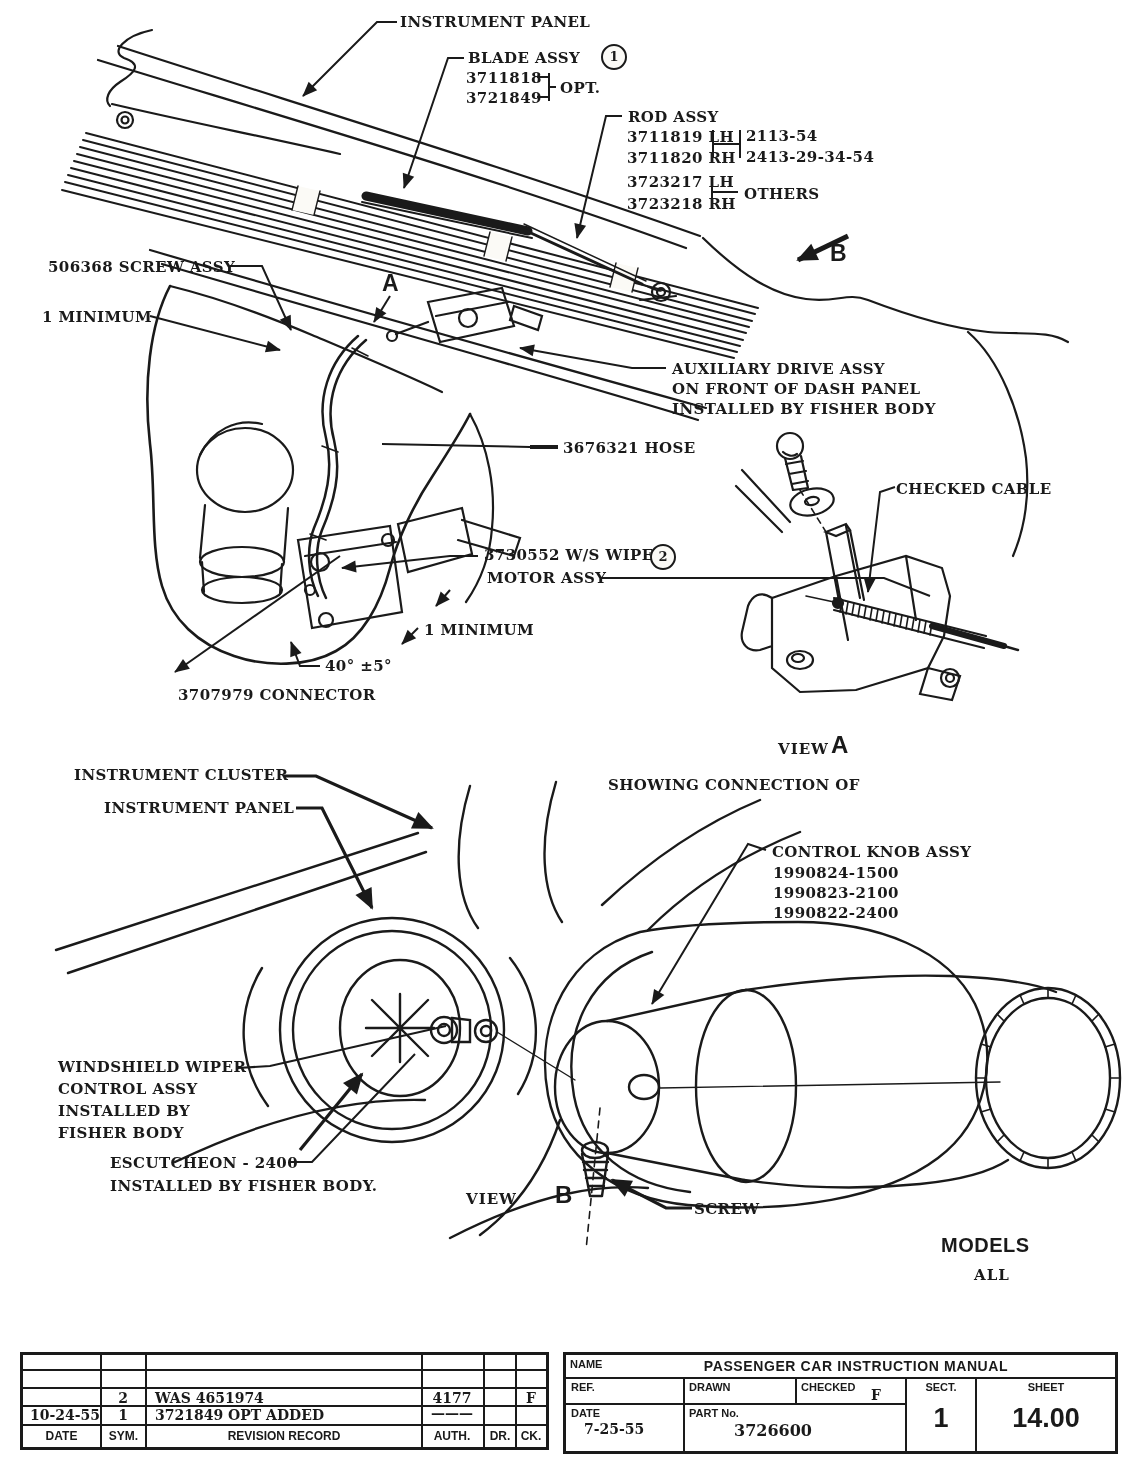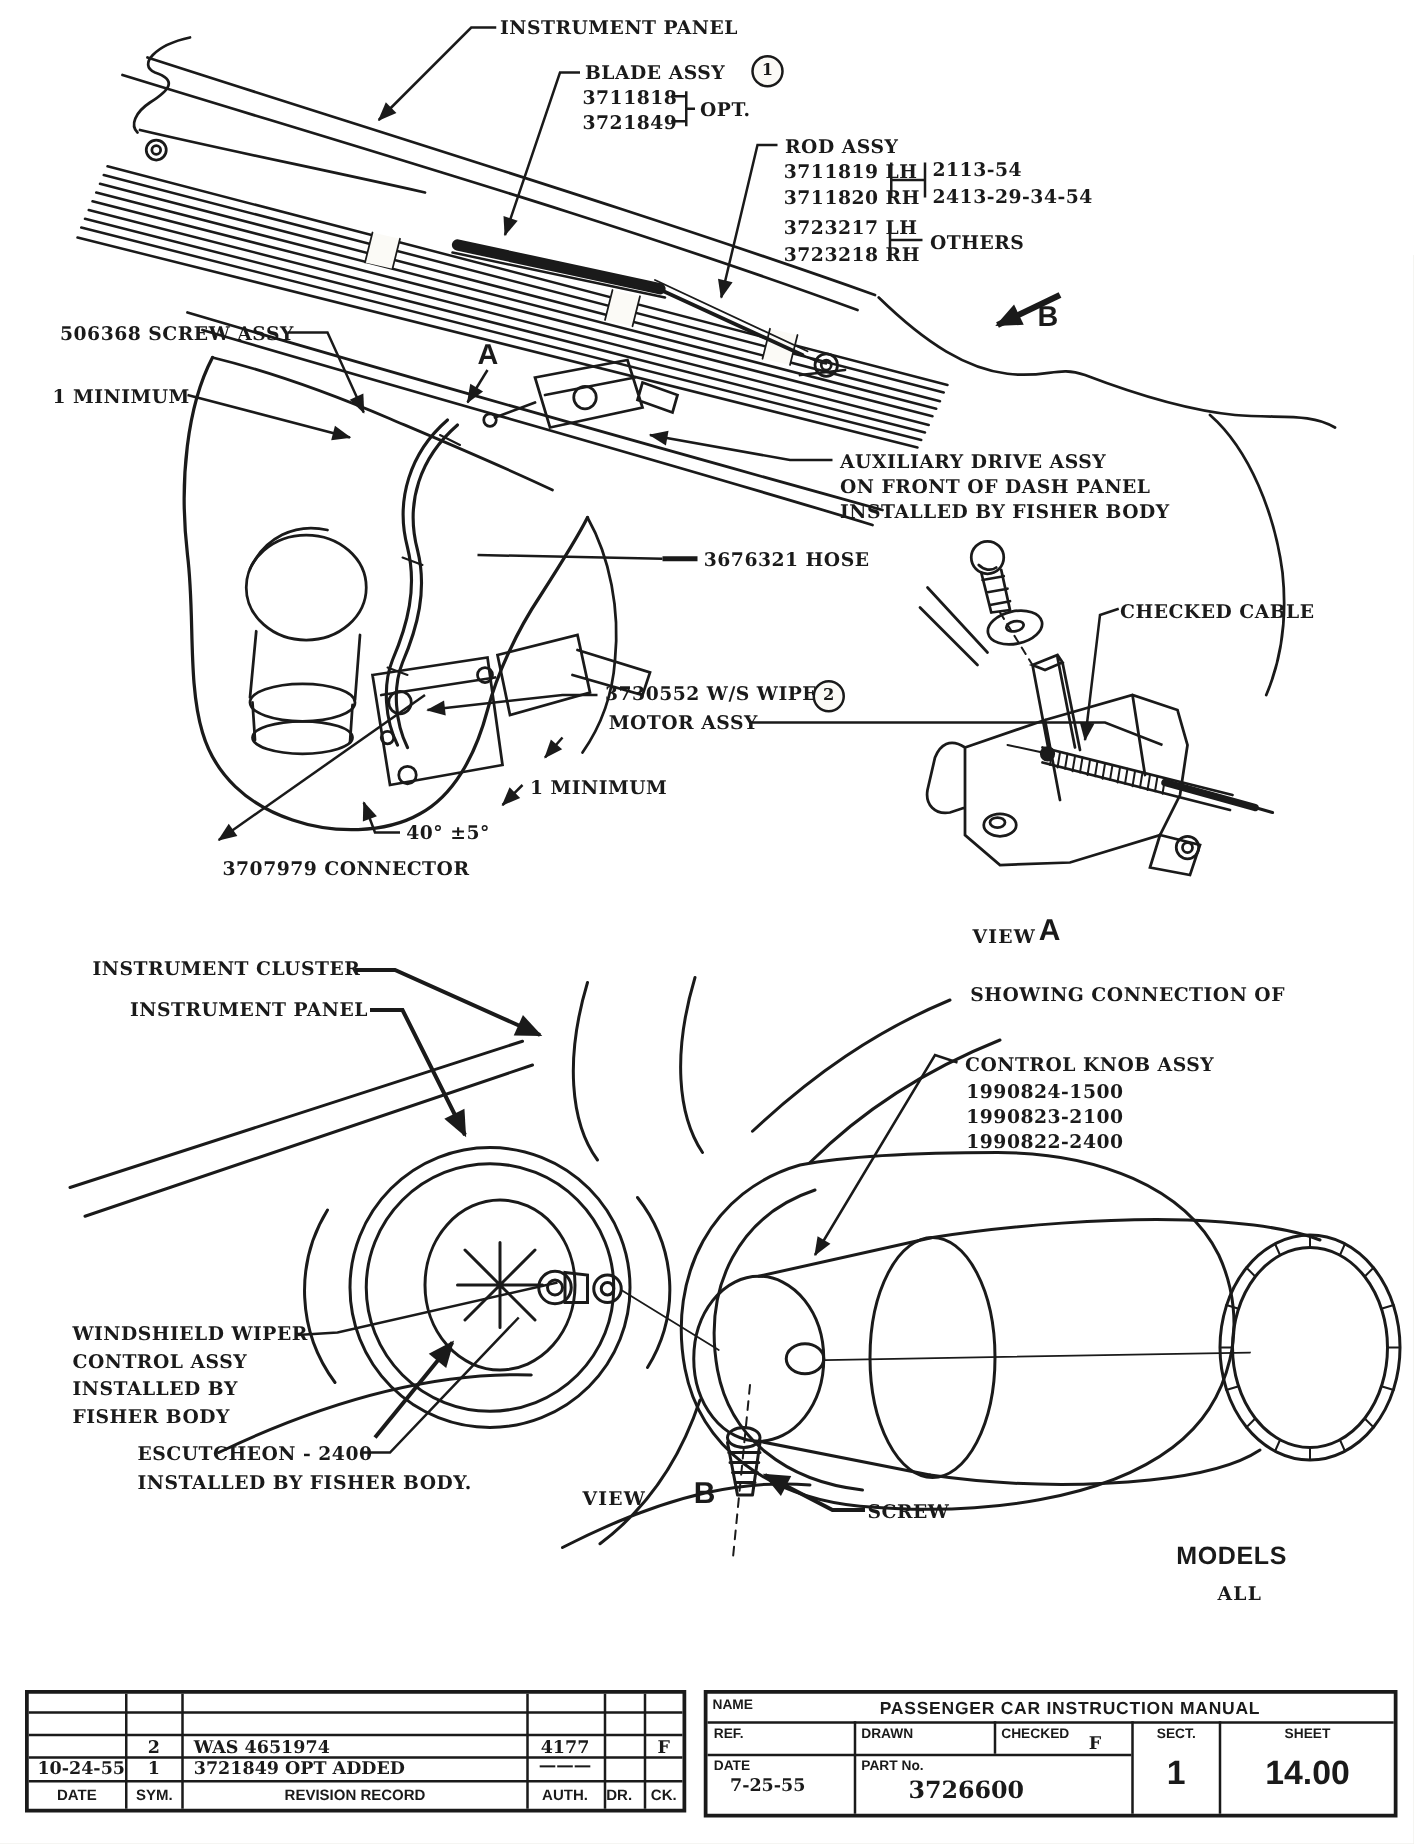--- a/index.html
+++ b/index.html
@@ -6,22 +6,22 @@
   .sheet{position:relative;width:1131px;height:1475px;background:#ffffff;overflow:hidden;
          font-family:"DejaVu Serif",serif;color:#1a1a1a;}
   svg{position:absolute;left:0;top:0;}
   .lbl{position:absolute;font:700 15px "DejaVu Serif",serif;color:#1a1a1a;
        white-space:nowrap;letter-spacing:.4px;}
   .viewword{position:absolute;font:700 15px "DejaVu Serif",serif;letter-spacing:1px;white-space:nowrap;}
   .viewletter{position:absolute;font:800 24px "Liberation Sans",sans-serif;white-space:nowrap;}
   .marker{position:absolute;font:800 23px "Liberation Sans",sans-serif;}
   .callout{position:absolute;width:22px;height:22px;border:2px solid #1a1a1a;border-radius:50%;
            text-align:center;font:700 13px "DejaVu Serif",serif;line-height:21px;background:#fbfaf6;}
-  .caption-center{position:absolute;text-align:right;font:700 15px "DejaVu Serif",serif;
-                  letter-spacing:.4px;white-space:nowrap;margin-top:11px;}
+  .caption-center{position:absolute;text-align:left;font:700 15px "DejaVu Serif",serif;
+                  letter-spacing:.4px;white-space:nowrap;}
   .models-label{position:absolute;font:800 20px "Liberation Sans",sans-serif;letter-spacing:.5px;}
   .models-value{position:absolute;font:700 15px "DejaVu Serif",serif;letter-spacing:1px;}
   .main-title{position:absolute;font:800 22px "Liberation Sans",sans-serif;letter-spacing:.2px;}
   .vline,.hline{position:absolute;background:#1a1a1a;}
   .tb{position:absolute;border:3px solid #1a1a1a;}
   .tcell{position:absolute;white-space:nowrap;}
   .th{font:700 12px "Liberation Sans",sans-serif;}
   .tv{font:700 14px "DejaVu Serif",serif;}
   .tlab{font:700 11px "Liberation Sans",sans-serif;}
   .tbig{font:800 27px "Liberation Sans",sans-serif;}
@@ -258,40 +258,40 @@
   <div class="tcell tv" style="left:400px;top:35px;width:58px;text-align:center">4177</div>
   <div class="tcell tv" style="left:494px;top:35px;width:28px;text-align:center">F</div>
   <div class="tcell tv" style="left:0px;top:52px;width:77px;text-align:right">10-24-55</div>
   <div class="tcell tv" style="left:88px;top:52px;width:24px;text-align:center">1</div>
   <div class="tcell tv" style="left:132px;top:52px">3721849 OPT ADDED</div>
   <div class="tcell tv" style="left:400px;top:50px;width:58px;text-align:center">———</div>
   <div class="tcell th" style="left:0px;top:74px;width:77px;text-align:center">DATE</div>
   <div class="tcell th" style="left:79px;top:74px;width:43px;text-align:center">SYM.</div>
   <div class="tcell th" style="left:124px;top:74px;width:274px;text-align:center">REVISION RECORD</div>
   <div class="tcell th" style="left:400px;top:74px;width:58px;text-align:center">AUTH.</div>
-  <div class="tcell th" style="left:462px;top:74px;width:44px;text-align:left">DR.</div>
+  <div class="tcell th" style="left:462px;top:74px;width:30px;text-align:center">DR.</div>
   <div class="tcell th" style="left:494px;top:74px;width:28px;text-align:center">CK.</div>
 </div>
 
 <div class="tb" style="left:563px;top:1352px;width:549px;height:96px">
   <div class="hline" style="left:0;top:22px;width:549px;height:2px"></div>
   <div class="vline" style="left:117px;top:22px;width:2px;height:74px"></div>
   <div class="vline" style="left:229px;top:22px;width:2px;height:26px"></div>
   <div class="vline" style="left:339px;top:22px;width:2px;height:74px"></div>
   <div class="vline" style="left:409px;top:22px;width:2px;height:74px"></div>
   <div class="hline" style="left:0;top:48px;width:339px;height:2px"></div>
   <div class="tcell tlab" style="left:4px;top:3px">NAME</div>
   <div class="tcell" style="left:40px;top:3px;width:500px;text-align:center;font:700 14px 'Liberation Sans',sans-serif;letter-spacing:.6px">PASSENGER CAR INSTRUCTION MANUAL</div>
   <div class="tcell tlab" style="left:5px;top:26px">REF.</div>
   <div class="tcell tlab" style="left:123px;top:26px">DRAWN</div>
   <div class="tcell tlab" style="left:235px;top:26px">CHECKED</div>
   <div class="tcell tv" style="left:305px;top:32px">F</div>
   <div class="tcell tlab" style="left:5px;top:52px">DATE</div>
   <div class="tcell tv" style="left:18px;top:66px">7-25-55</div>
   <div class="tcell tlab" style="left:123px;top:52px">PART No.</div>
-  <div class="tcell tv" style="left:119px;top:66px;width:176px;text-align:center;font-size:19px">3726600</div>
+  <div class="tcell tv" style="left:119px;top:66px;width:176px;text-align:center;font-size:16px">3726600</div>
   <div class="tcell tlab" style="left:341px;top:26px;width:68px;text-align:center">SECT.</div>
   <div class="tcell tbig" style="left:341px;top:48px;width:68px;text-align:center">1</div>
   <div class="tcell tlab" style="left:411px;top:26px;width:138px;text-align:center">SHEET</div>
   <div class="tcell tbig" style="left:411px;top:48px;width:138px;text-align:center">14.00</div>
 </div>
 
 </div>
 
 </body></html>

